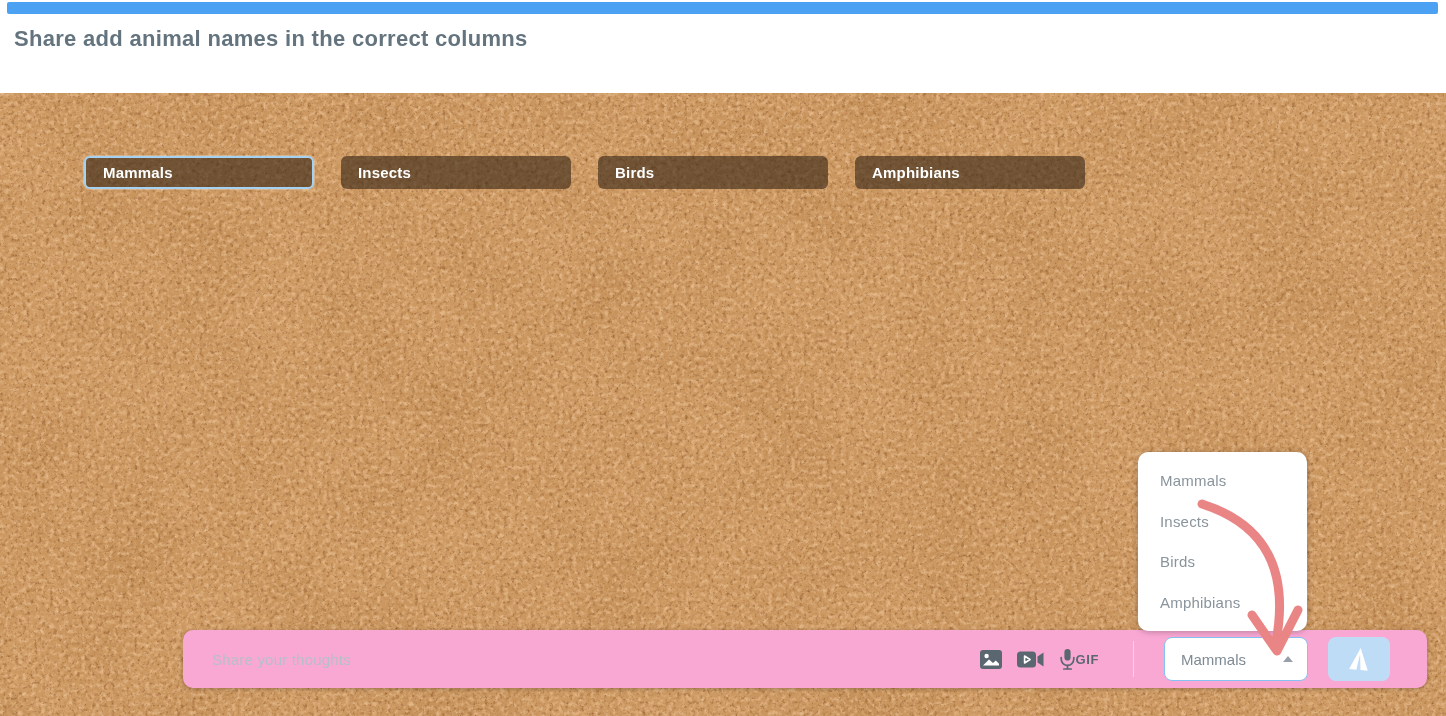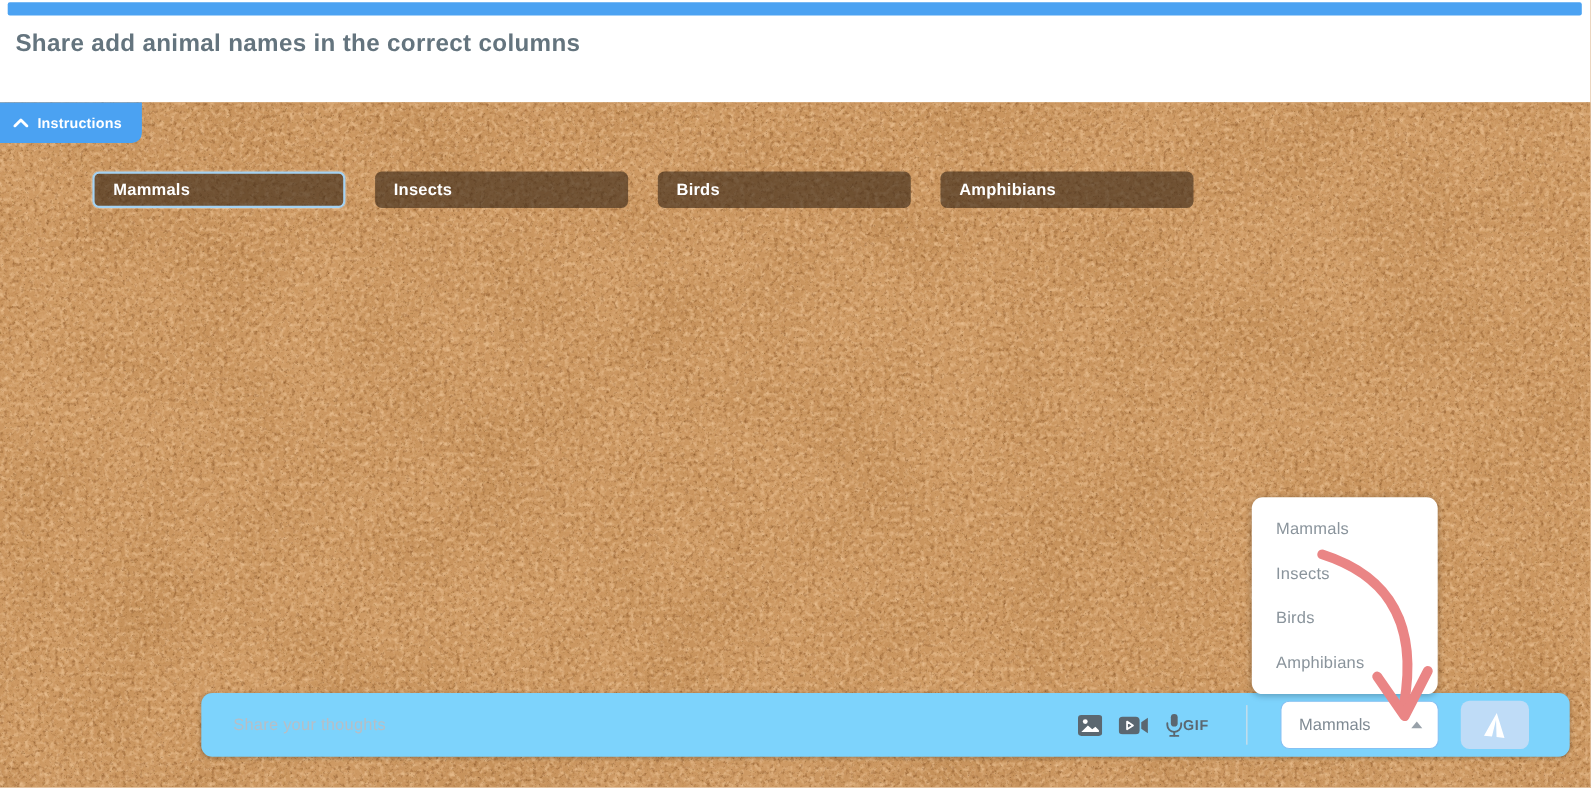--- a/index.html
+++ b/index.html
@@ -17,21 +17,21 @@
   .columns-row{position:absolute;left:84px;top:63px;display:flex;gap:27px;z-index:2;}
   .column-header{width:230px;height:33px;background:rgba(56,38,22,.62);border-radius:6px;
     display:flex;align-items:center;padding-left:17px;box-sizing:border-box;
     color:#fff;font-size:15px;font-weight:600;letter-spacing:.2px;cursor:pointer;}
   .column-header.selected{border:2px solid #A5D2F2;box-shadow:0 0 0 1px rgba(255,255,255,.25);}
   .dropdown-panel{position:absolute;left:1138px;top:359px;width:169px;height:179px;z-index:4;
     background:#fff;border-radius:10px;box-shadow:0 1px 6px rgba(0,0,0,.25);
     display:flex;flex-direction:column;justify-content:space-around;padding:8px 0;box-sizing:border-box;}
   .dropdown-item{padding-left:22px;color:#8A949C;font-size:15px;letter-spacing:.2px;cursor:pointer;}
   .composer{position:absolute;left:183px;top:537px;width:1244px;height:58px;z-index:3;
-    background:#7dd3fc;border-radius:10px;box-shadow:0 1px 4px rgba(0,0,0,.25);
+    background:#f9a8d4;border-radius:10px;box-shadow:0 1px 4px rgba(0,0,0,.25);
     display:flex;align-items:center;padding:0 37px 0 27px;box-sizing:border-box;}
   .composer-input{flex:1;border:none;outline:none;font-size:15px;color:#4a555e;
     font-family:"Liberation Sans",sans-serif;background:transparent;min-width:0;}
   .composer-input::placeholder{color:#B6BFC7;letter-spacing:.2px;}
   .icon-btn{display:flex;align-items:center;justify-content:center;margin-left:15px;cursor:pointer;
     background:none;border:none;padding:0;}
   .gif-btn{font-size:13px;font-weight:700;color:#5B6770;letter-spacing:.6px;
     background:none;border:none;cursor:pointer;font-family:"Liberation Sans",sans-serif;padding:0;}
   .v-divider{width:1px;height:36px;background:#DCE1E5;margin:0 30px 0 34px;flex:none;}
   .subject-select{width:144px;height:44px;border:1.5px solid #85C1F3;border-radius:8px;flex:none;
@@ -78,28 +78,20 @@
         <feComposite in="c" in2="a" operator="in"></feComposite>
       </filter>
     </defs>
     <rect width="1446" height="623" fill="#CE9A64"></rect>
     <rect width="1446" height="623" filter="url(#cork-mottle)" opacity="0.35"></rect>
     <rect width="1446" height="623" filter="url(#cork-light)" opacity="0.9"></rect>
     <rect width="1446" height="623" filter="url(#cork-dark)" opacity="0.75"></rect>
     <rect width="1446" height="623" filter="url(#cork-speck)" opacity="0.55"></rect>
   </svg>
 
-  <div class="instructions-btn">
-    <span style="display:flex;">
-      <svg width="14" height="9" viewBox="0 0 14 9">
-          <path d="M1.5 7.5 L7 2 L12.5 7.5" fill="none" stroke="#ffffff" stroke-width="2.6" stroke-linecap="round" stroke-linejoin="round"></path>
-        </svg>
-    </span>
-    <span>Instructions</span>
-  </div>
 
   <div class="columns-row">
     <div class="column-header selected">
       <span>Mammals</span>
     </div>
     <div class="column-header">
       <span>Insects</span>
     </div>
     <div class="column-header">
       <span>Birds</span>

